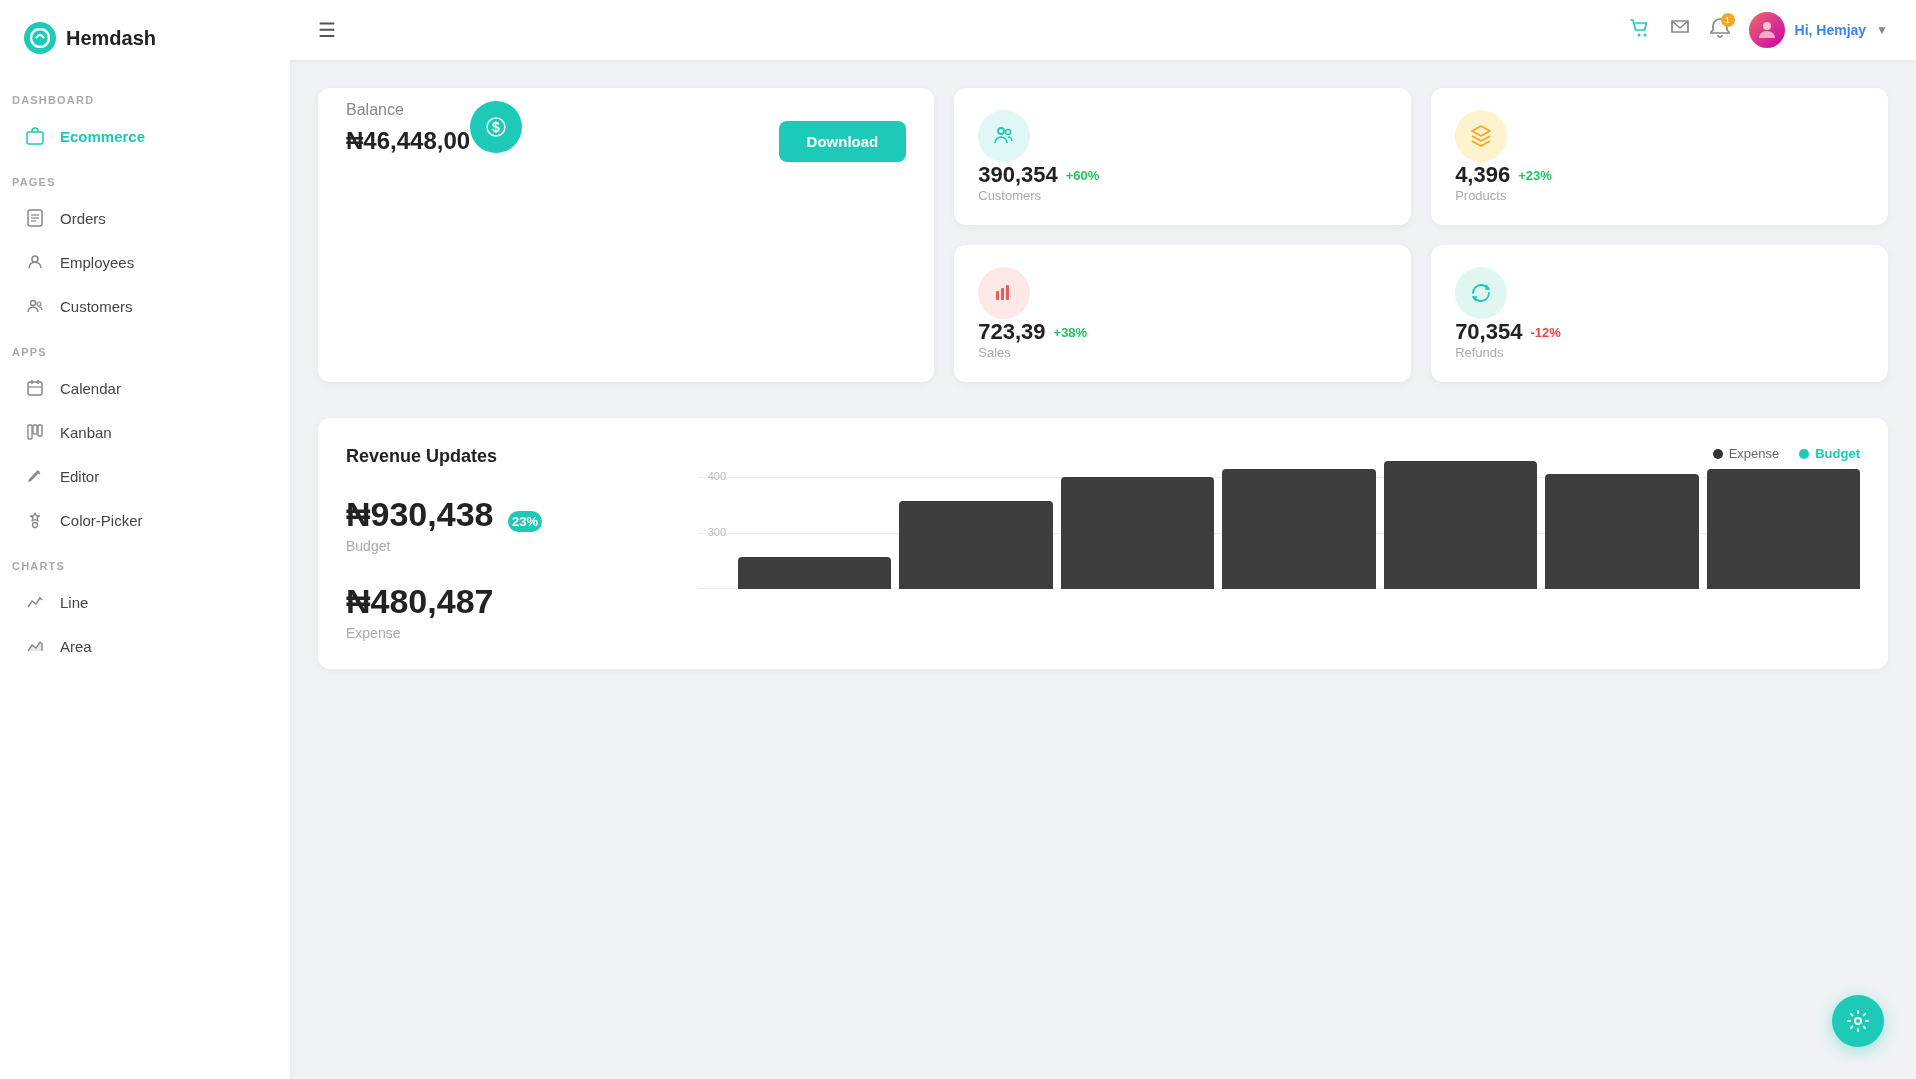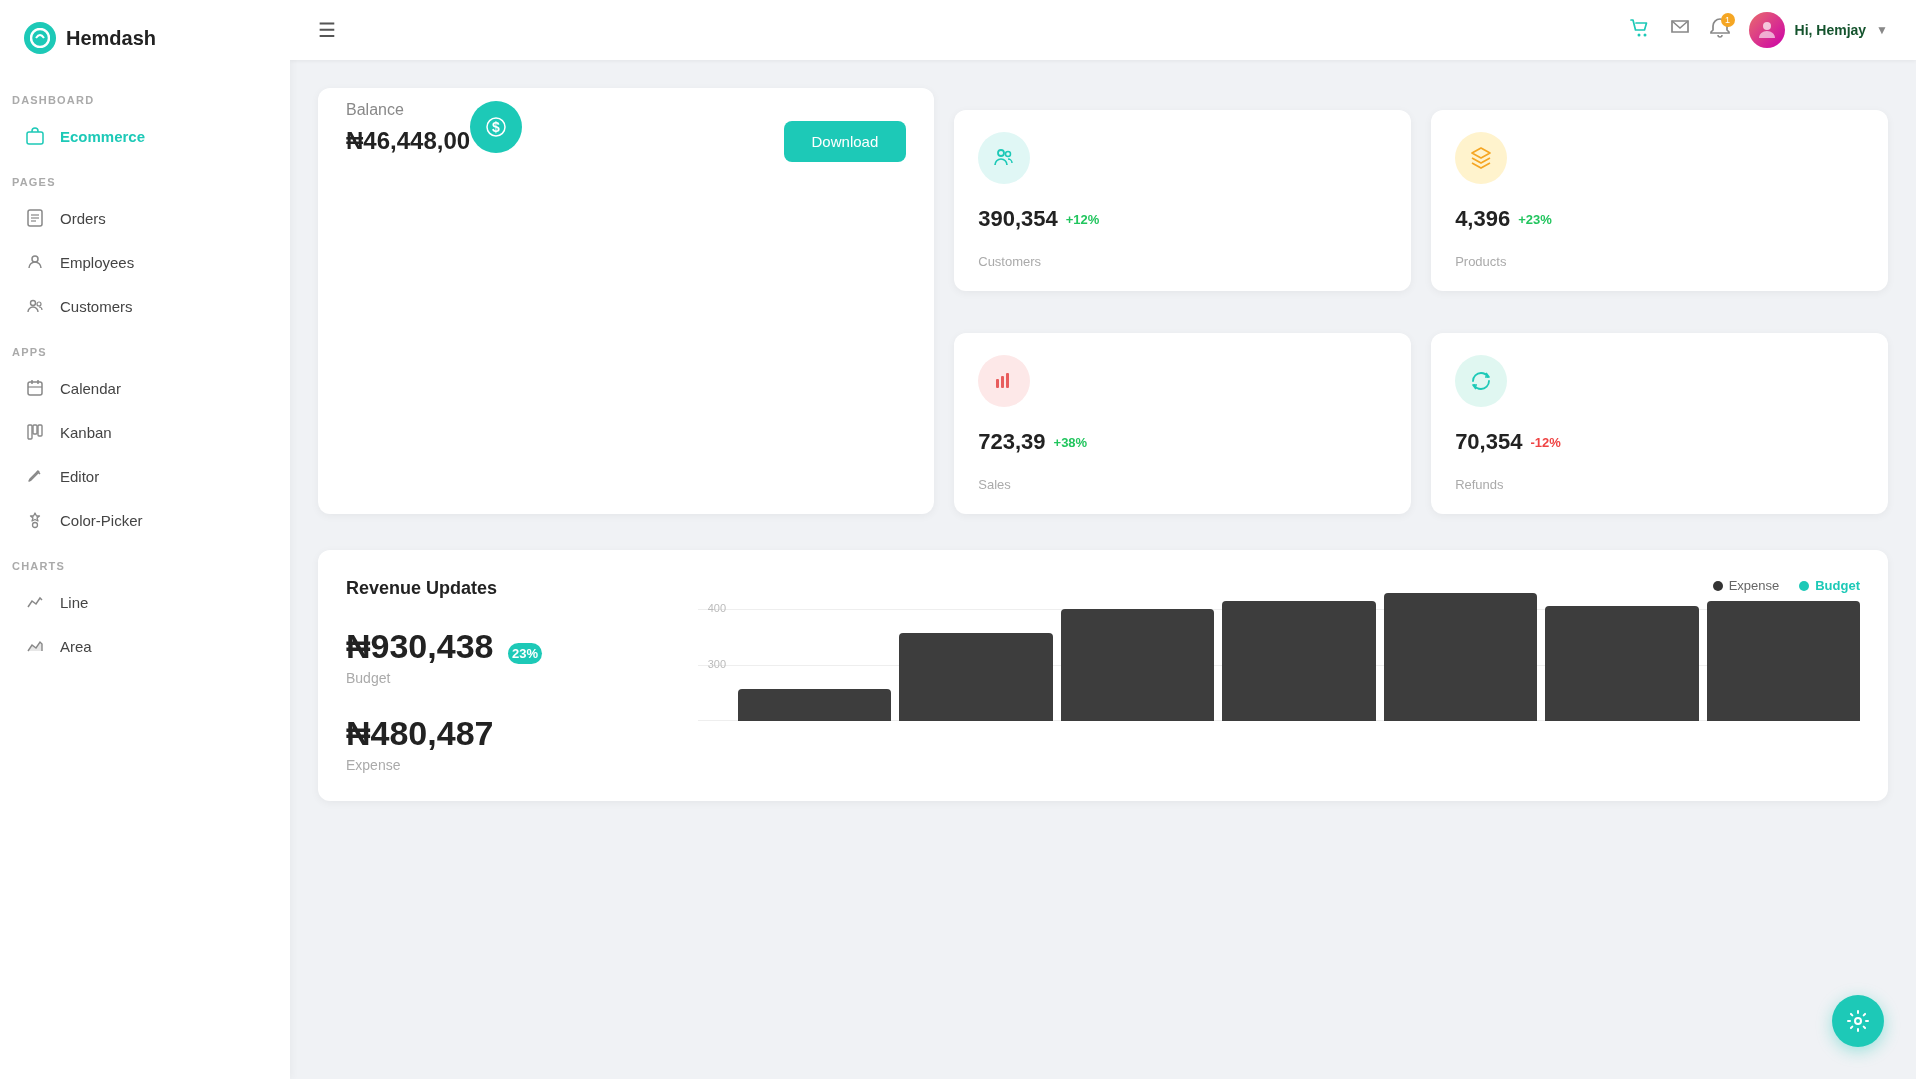--- a/index.html
+++ b/index.html
@@ -123,21 +123,21 @@
       height: 36px;
       border-radius: 50%;
       background: linear-gradient(135deg, #e96c6c, #c0a);
       overflow: hidden;
       display: flex;
       align-items: center;
       justify-content: center;
       color: #fff;
       font-size: 16px;
     }
-    .user-greeting { font-size: 14px; color: #14532d; }
+    .user-greeting { font-size: 14px; color: #3b82f6; }
     .user-greeting span { font-weight: 600; }
 
     
     .content {
       flex: 1;
       overflow-y: auto;
       padding: 28px;
     }
 
     
@@ -175,43 +175,42 @@
       color: #fff;
       font-size: 22px;
     }
     .download-btn {
       background: #1dc9b7;
       color: #fff;
       border: none;
       border-radius: 8px;
       padding: 12px 28px;
       font-size: 15px;
-      font-weight: 400;
+      font-weight: 700;
       cursor: pointer;
       margin-top: 20px;
       align-self: flex-start;
       transition: background 0.15s;
     }
 
     .stats-cards-right {
       flex: 2;
       display: grid;
       grid-template-columns: 1fr 1fr;
       grid-template-rows: 1fr 1fr;
       gap: 20px;
     }
     .stat-card {
       background: #fff;
       border-radius: 12px;
       box-shadow: 0 2px 8px rgba(0,0,0,0.05);
       padding: 22px 24px;
       display: flex;
       flex-direction: column;
-      gap: 22px;
-      margin-top: 22px;
+      gap: 0;
     }
     .stat-icon-wrap {
       width: 52px;
       height: 52px;
       border-radius: 50%;
       display: flex;
       align-items: center;
       justify-content: center;
       font-size: 22px;
     }
@@ -465,21 +464,21 @@
           <div class="stat-icon-wrap teal">
             <svg width="24" height="24" viewBox="0 0 24 24" fill="none">
                 <circle cx="9" cy="7" r="3" stroke="#1dc9b7" stroke-width="1.8"></circle>
                 <circle cx="16" cy="8" r="2.5" stroke="#1dc9b7" stroke-width="1.5"></circle>
                 <path d="M3 19c0-3.314 2.686-6 6-6s6 2.686 6 6" stroke="#1dc9b7" stroke-width="1.7"></path>
                 <path d="M16 13c2.209 0 4 1.791 4 4" stroke="#1dc9b7" stroke-width="1.5"></path>
               </svg>
           </div>
           <div class="stat-value-row">
             <span class="stat-value">390,354</span>
-            <span class="stat-change positive">+12%</span>
+            <span class="stat-change positive">+60%</span>
           </div>
           <div class="stat-label">Customers</div>
         </div>
 
         <div class="stat-card">
           <div class="stat-icon-wrap yellow">
             <svg width="24" height="24" viewBox="0 0 24 24" fill="none">
                 <path d="M12 2L3 7l9 5 9-5-9-5z" stroke="#f5a623" stroke-width="1.7" stroke-linejoin="round"></path>
                 <path d="M3 12l9 5 9-5" stroke="#f5a623" stroke-width="1.7"></path>
                 <path d="M3 17l9 5 9-5" stroke="#f5a623" stroke-width="1.7"></path>

